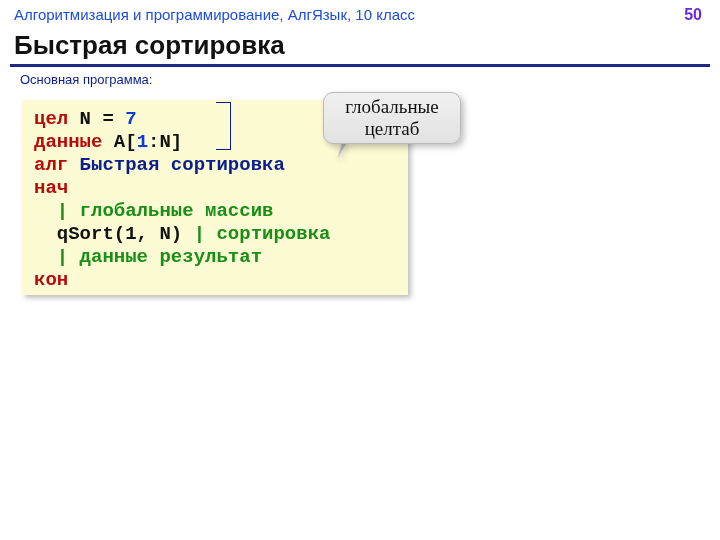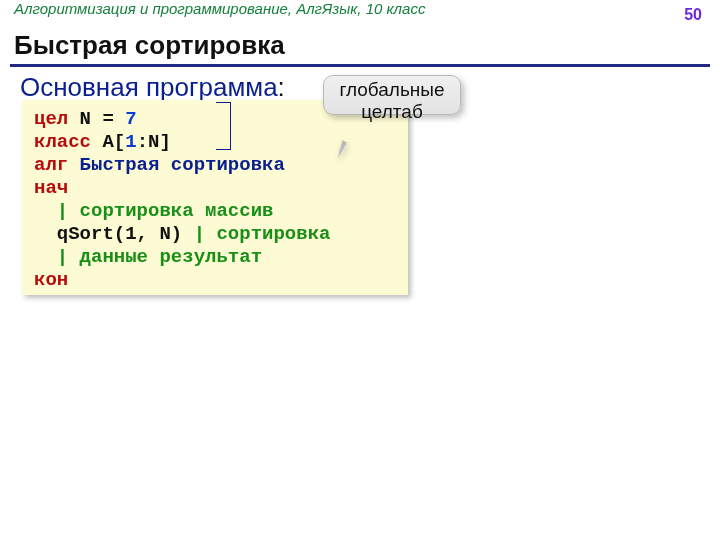--- a/index.html
+++ b/index.html
@@ -13,25 +13,24 @@
     position: relative;
   }
   .slide {
     width: 720px;
     height: 540px;
     position: relative;
     box-sizing: border-box;
   }
   .header-breadcrumb {
     position: absolute;
-    top: 0;
+    top: 6px;
     left: 14px;
     font-size: 15px;
-    font-style: italic;
-    color: #15803d;
+    color: #1d4ed8;
   }
   .page-number {
     position: absolute;
     top: 6px;
     right: 18px;
     font-size: 16px;
     color: #6d28d9;
     font-weight: bold;
   }
   .title {
@@ -47,21 +46,21 @@
     top: 64px;
     left: 10px;
     width: 700px;
     height: 3px;
     background: #1e2a86;
   }
   .subtitle {
     position: absolute;
     top: 72px;
     left: 20px;
-    font-size: 26px;
+    font-size: 13px;
     color: #0a1f8f;
   }
   .subtitle .colon { color: #111; }
   .code-box {
     position: absolute;
     top: 100px;
     left: 22px;
     width: 386px;
     height: 195px;
     background: #fdfbd3;
@@ -90,34 +89,35 @@
     width: 14px;
     height: 46px;
     border-top: 1.5px solid #0a1f8f;
     border-right: 1.5px solid #0a1f8f;
     border-bottom: 1.5px solid #0a1f8f;
     border-left: none;
   }
 
   .callout {
     position: absolute;
-    top: 75px;
+    top: 92px;
     left: 323px;
     width: 138px;
-    height: 40px;
+    height: 52px;
     background: linear-gradient(#f0f0f0, #e2e2e2);
     border: 1px solid #b8b8b8;
     border-radius: 10px;
     box-shadow: 3px 3px 6px rgba(0,0,0,0.25);
     font-size: 19px;
     color: #111;
     text-align: center;
     line-height: 22px;
     padding-top: 3px;
     box-sizing: border-box;
+    font-family: Liberation Serif, serif;
   }
   .callout-pointer {
     position: absolute;
     top: 138px;
     left: 325px;
     width: 0;
     height: 0;
     border-style: solid;
     border-width: 0 5px 18px 14px;
     border-color: transparent #e2e2e2 transparent transparent;
@@ -156,24 +156,24 @@
 
   <div class="title">Быстрая сортировка</div>
   <div class="title-underline"></div>
 
   <div class="subtitle">
     <span>Основная программа</span><span class="colon">:</span>
   </div>
 
   <div class="code-box">
 <pre><span class="kw-red">цел</span><span class="plain"> N</span><span class="plain"> = </span><span class="num-blue">7</span>
-<span class="kw-red">класс</span><span class="plain"> A[</span><span class="num-blue">1</span><span class="plain">:N]</span>
+<span class="kw-red">данные</span><span class="plain"> A[</span><span class="num-blue">1</span><span class="plain">:N]</span>
 <span class="kw-red">алг </span><span class="name-blue">Быстрая сортировка</span>
 <span class="kw-red">нач</span>
-<span class="comment-green">  | сортировка массив</span>
+<span class="comment-green">  | глобальные массив</span>
 <span class="plain">  qSort(1, N) </span><span class="comment-green">| сортировка</span>
 <span class="comment-green">  | данные результат</span>
 <span class="kw-red">кон</span></pre>
   </div>
 
   <div class="bracket"></div>
 
   <div class="callout-pointer"></div>
   <div class="callout">
     <span>глобальные</span><br>

